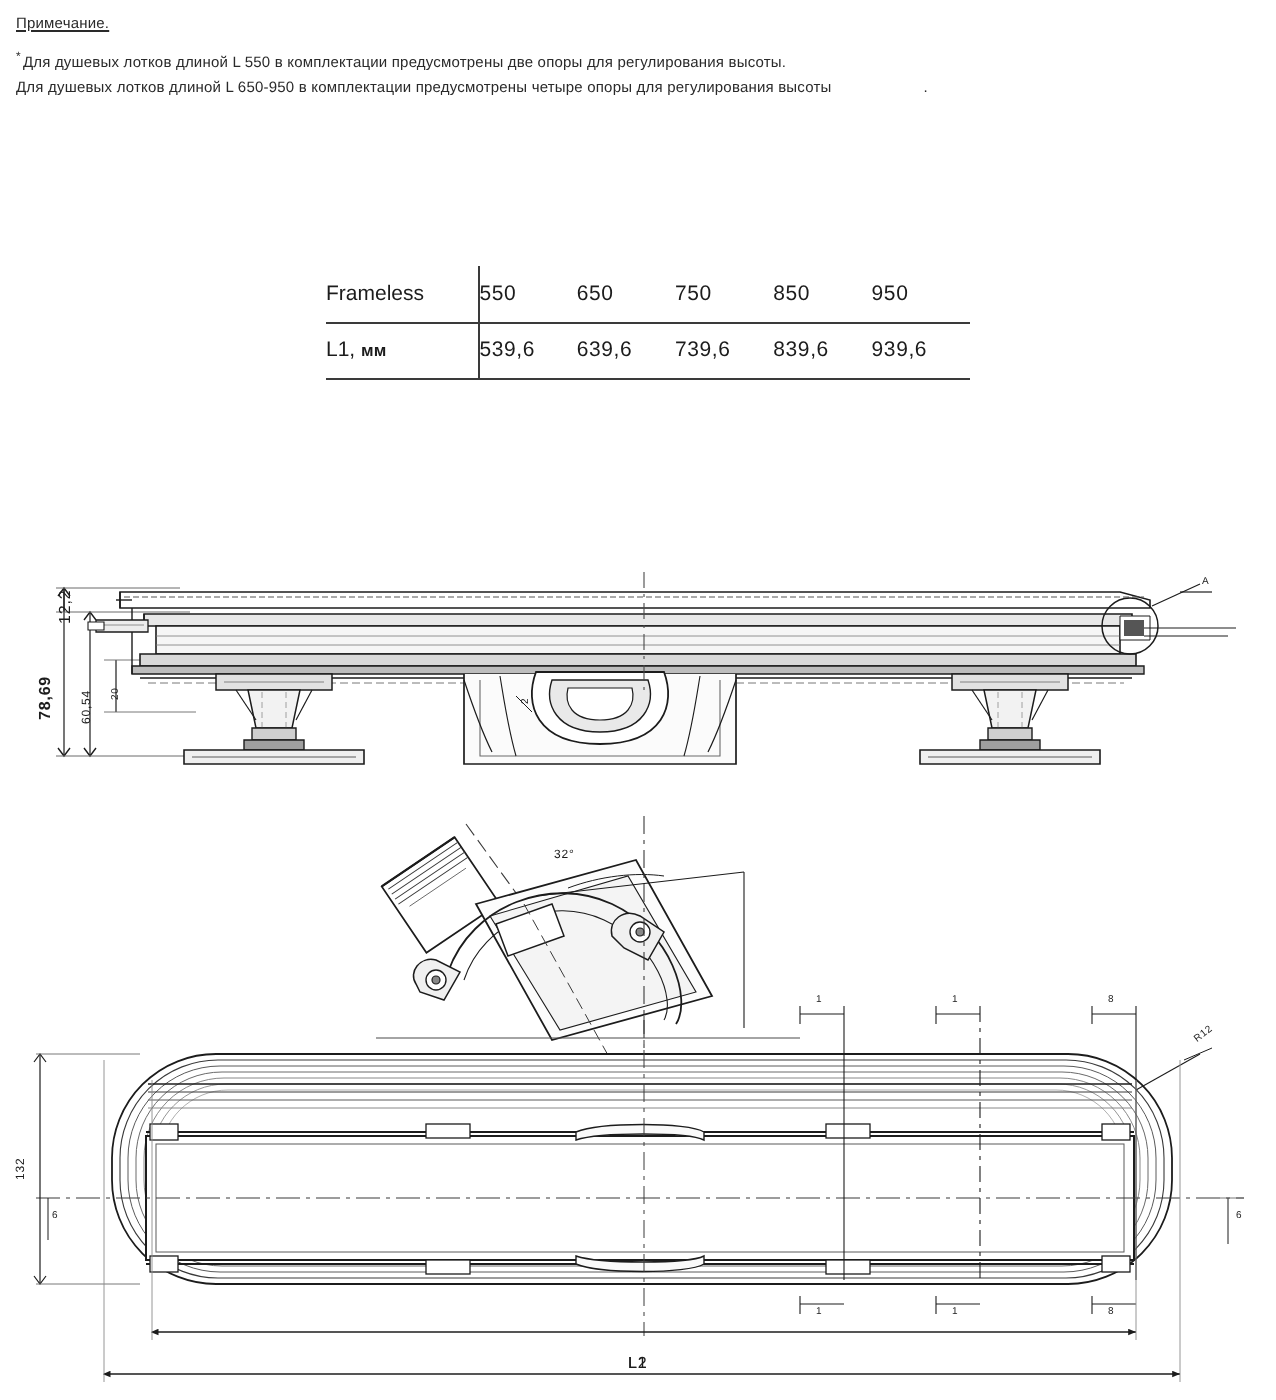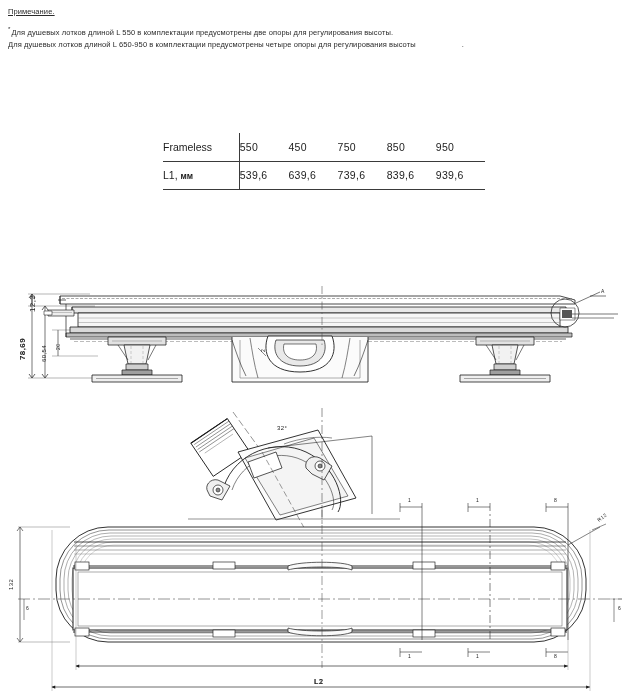--- a/index.html
+++ b/index.html
@@ -122,21 +122,21 @@
   <div class="note-line"><span class="note-sup">*</span><span>Для душевых лотков длиной L 550 в комплектации предусмотрены две опоры для регулирования высоты.</span></div>
   <div class="note-line"><span>Для душевых лотков длиной L 650-950 в комплектации предусмотрены четыре опоры для регулирования высоты</span><span class="note-tail">.</span></div>
 </div>
 
 <div id="spec-table-wrap">
   <table id="spec-table">
     <tbody>
         <tr class="r-head">
       <th class="rowhead">Frameless</th>
       <td class="v">550</td>
-      <td class="v">450</td>
+      <td class="v">650</td>
       <td class="v">750</td>
       <td class="v">850</td>
       <td class="v">950</td>
     </tr>
     <tr class="r-l1">
       <th class="rowhead"><span>L1,</span> <span class="unit">мм</span></th>
       <td class="v">539,6</td>
       <td class="v">639,6</td>
       <td class="v">739,6</td>
       <td class="v">839,6</td>

